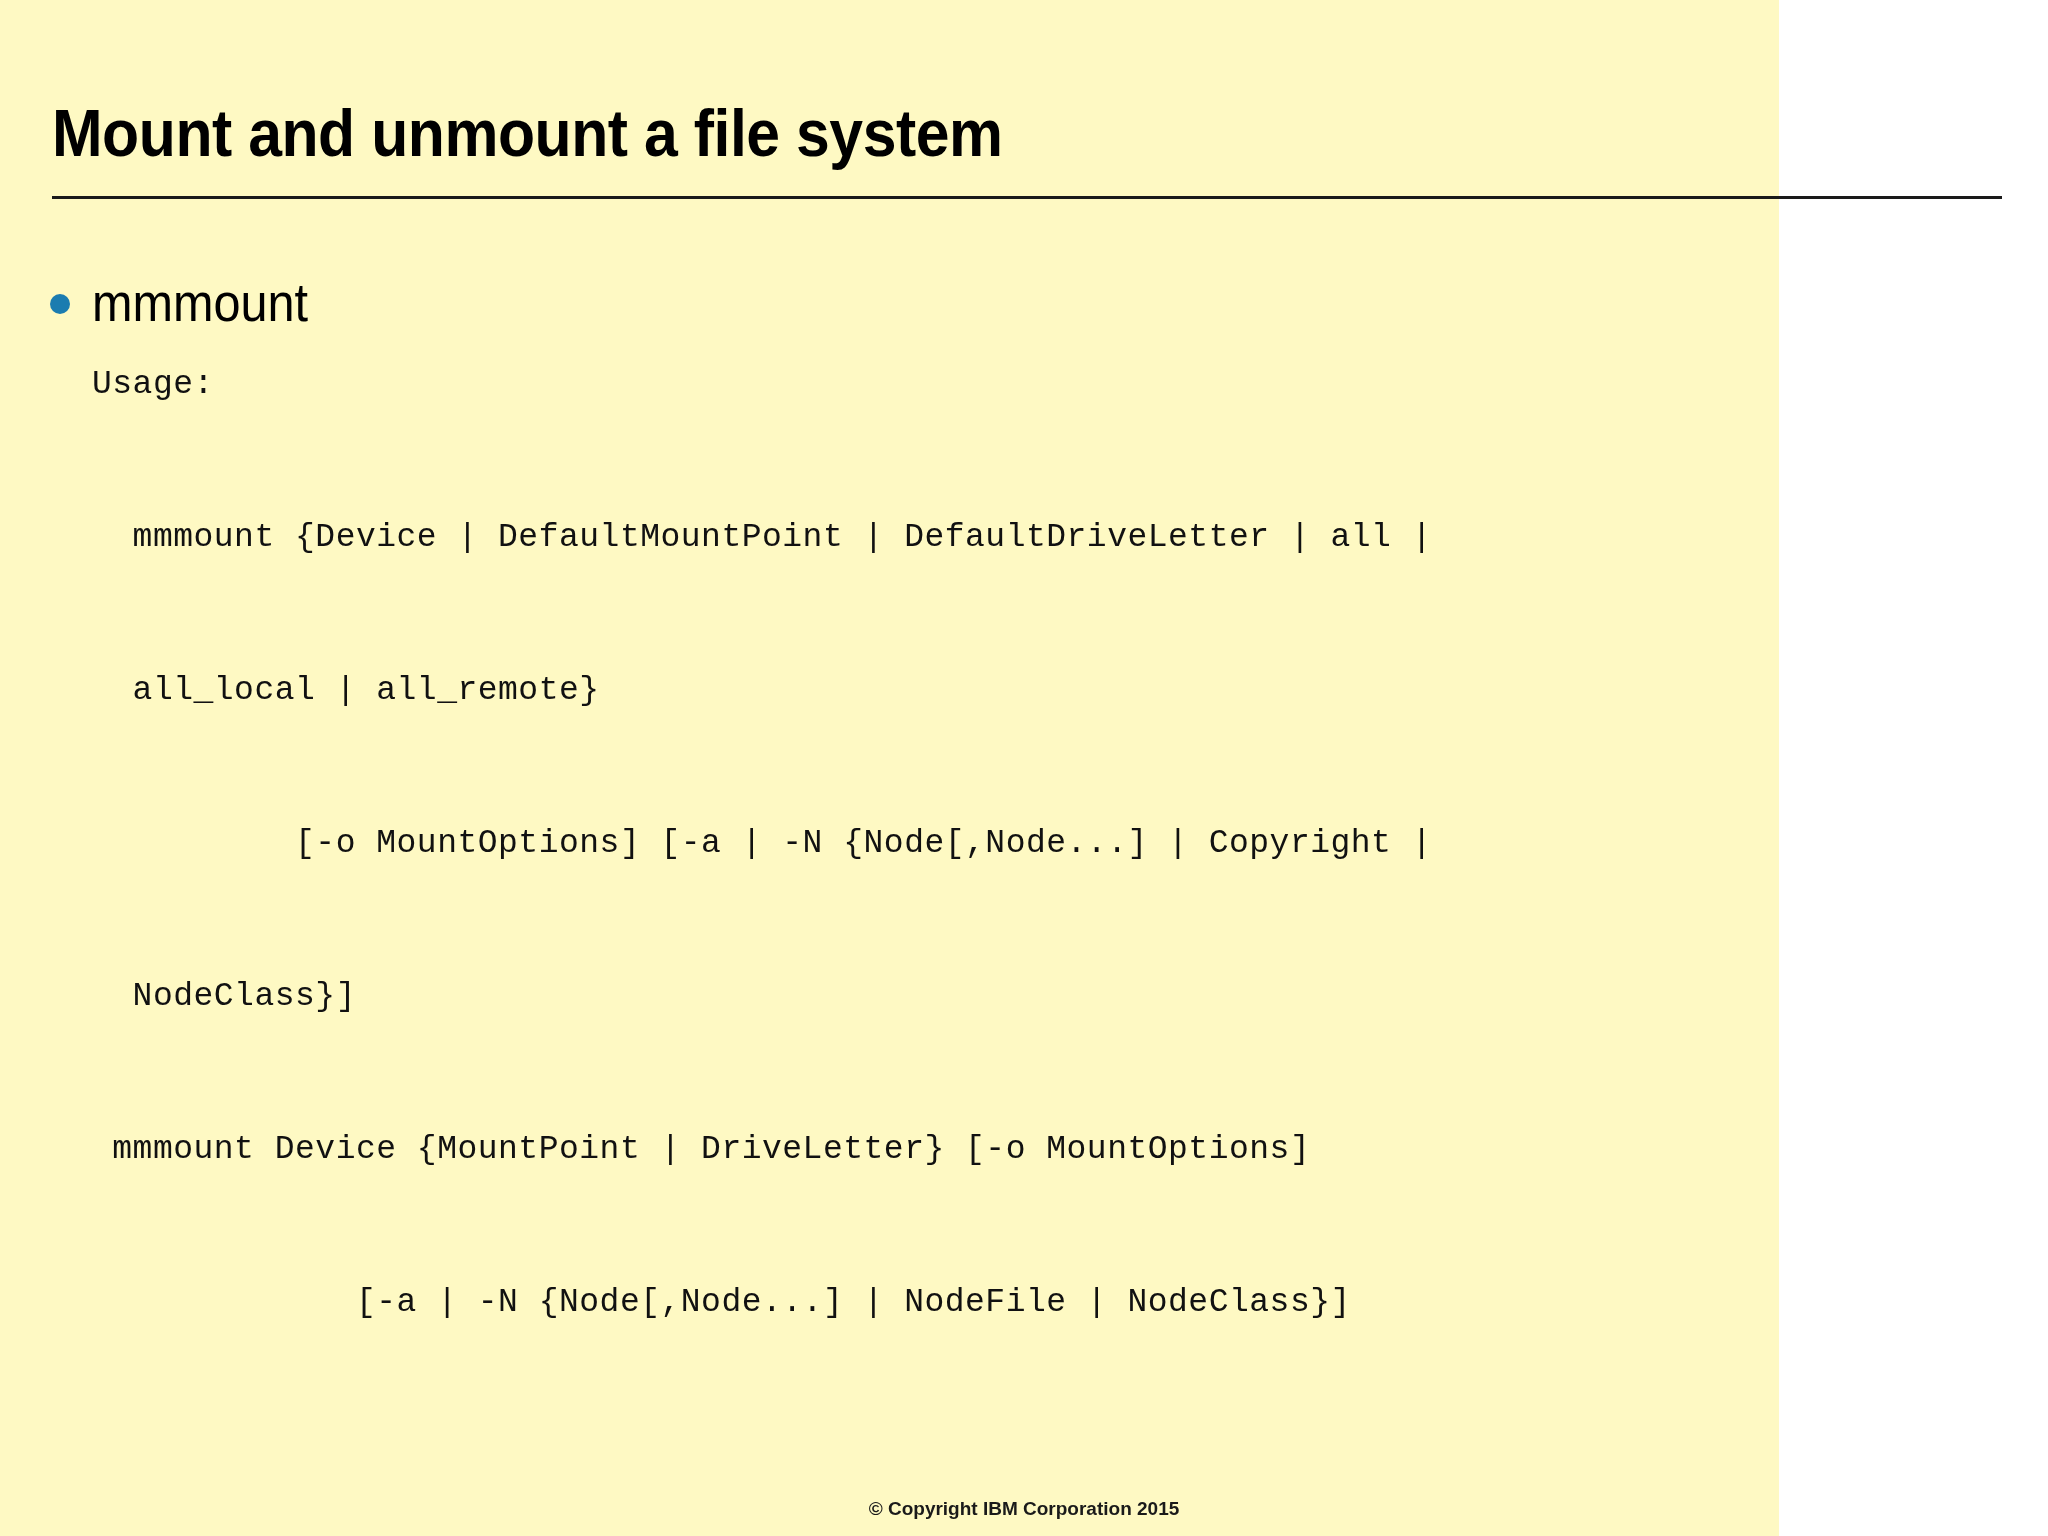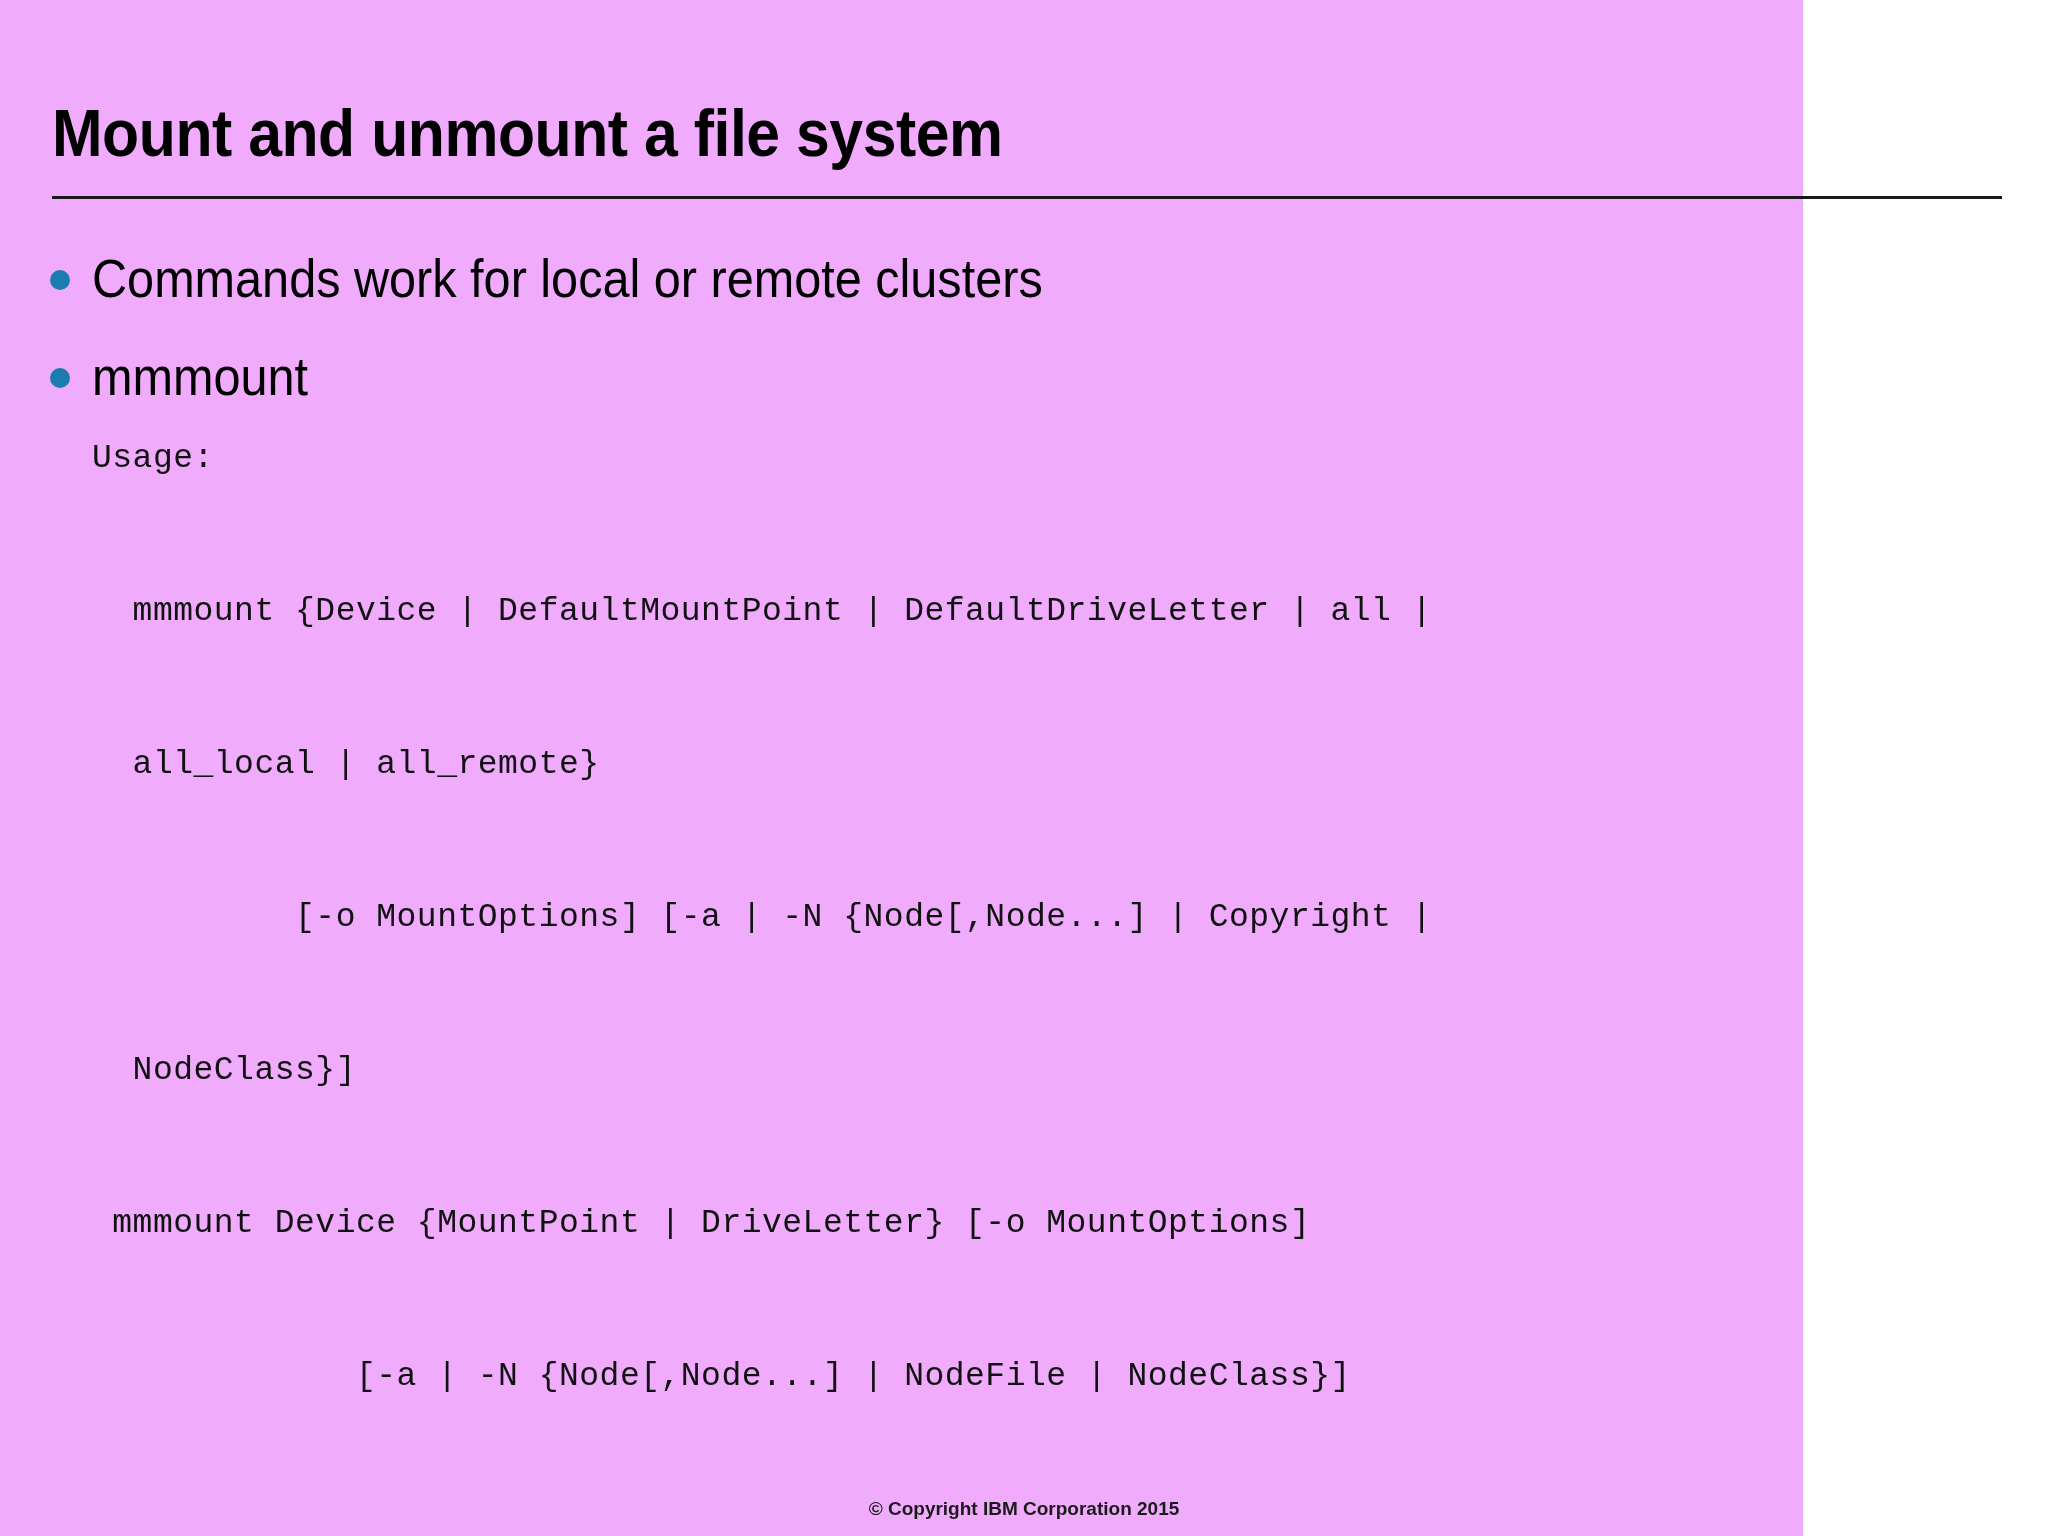--- a/index.html
+++ b/index.html
@@ -14,22 +14,21 @@
     color: #000000;
     overflow: hidden;
     position: relative;
   }
 
   .slide {
     position: absolute;
     left: 0; top: 0;
     width: 1779px;
     height: 1536px;
-    background: #f0abfc;
-    padding-left: 24px;
+    background: #fef9c3;
   }
 
   
   .title-block {
     position: absolute;
     left: 52px;
     top: 96px;
     width: 1950px;
   }
   .slide-title {
@@ -132,24 +131,20 @@
 
 <div class="slide">
 
   <div class="title-block">
     <div class="slide-title">Mount and unmount a file system</div>
   </div>
   <div class="title-rule"></div>
 
   <div class="body-area">
 
-    <div class="bullet-row bullet-1">
-      <span class="bullet-dot"></span>
-      <span class="bullet-text">Commands work for local or remote clusters</span>
-    </div>
 
     <div class="bullet-row bullet-2">
       <span class="bullet-dot"></span>
       <span class="bullet-text">mmmount</span>
     </div>
 
     <div class="usage-label block-1">Usage:</div>
     <div class="usage-block">
       <span class="ul">  mmmount {Device | DefaultMountPoint | DefaultDriveLetter | all |</span>
       <span class="ul">  all_local | all_remote}</span>

